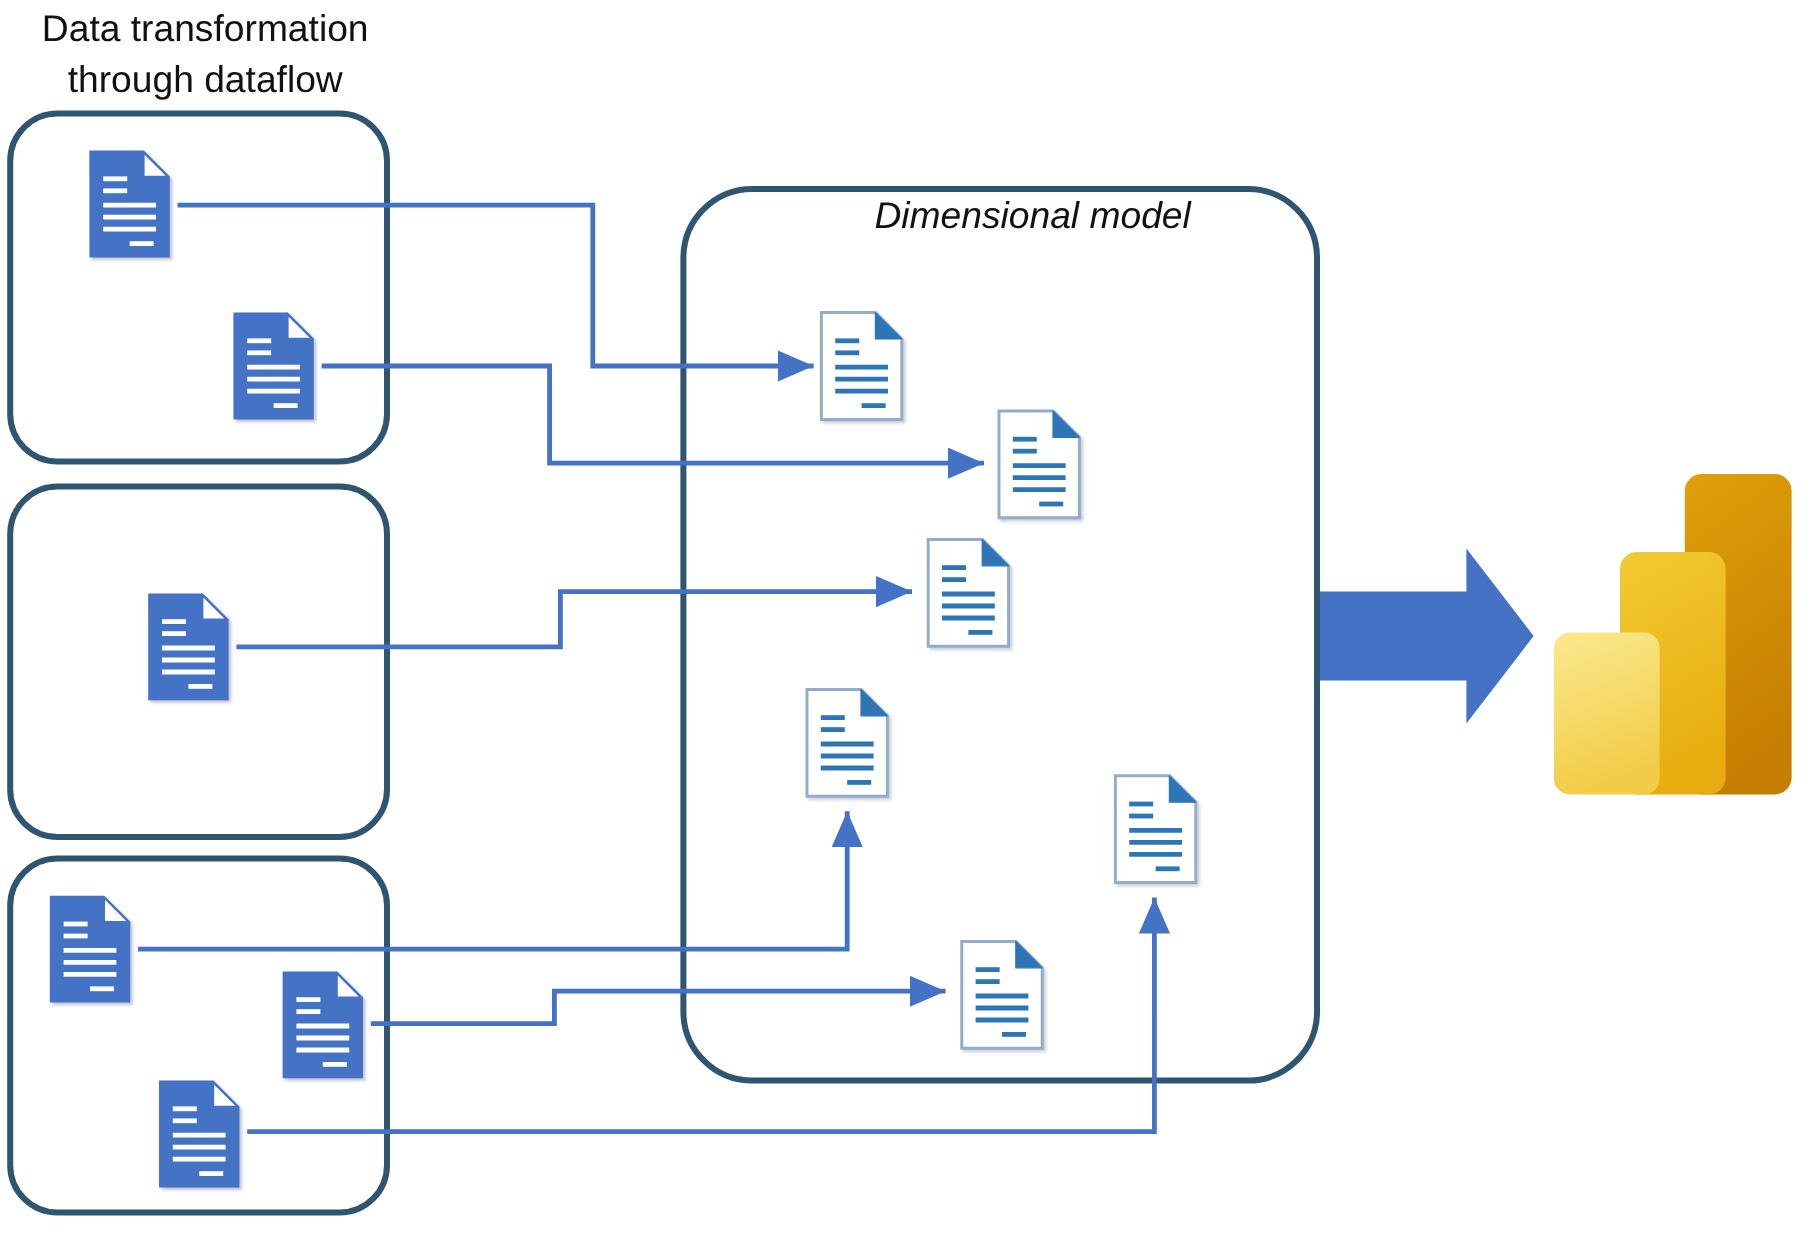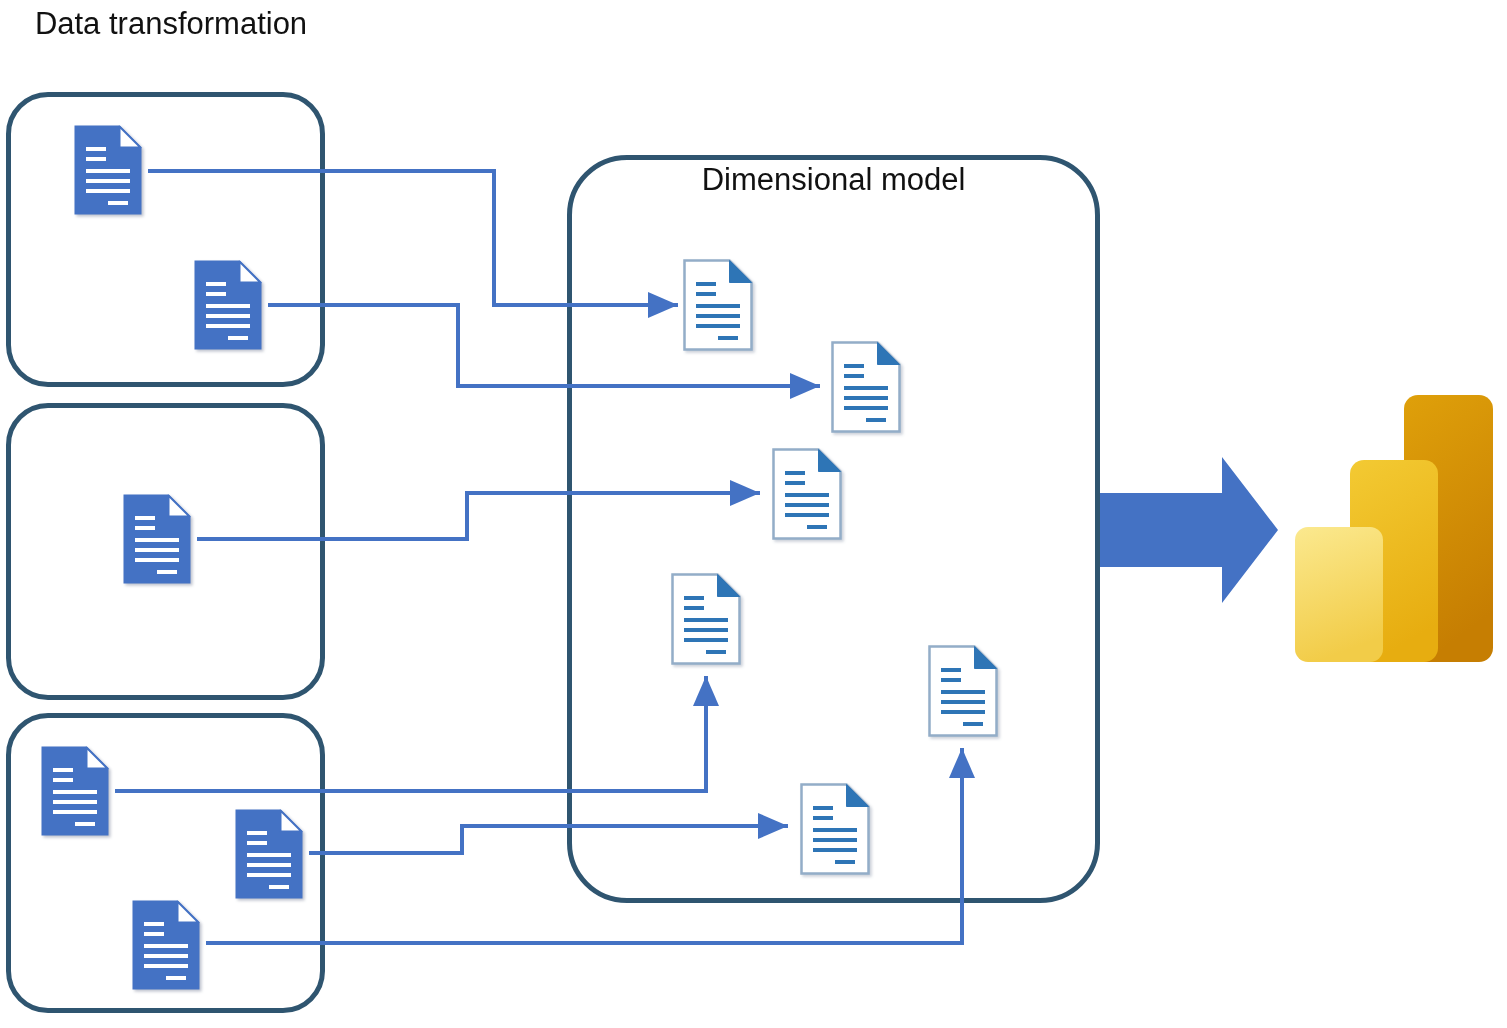--- a/index.html
+++ b/index.html
@@ -6,21 +6,21 @@
   #canvas {
     position:relative; width:1507px; height:1028px; background:#fff;
     font-family:"Liberation Sans", sans-serif; overflow:hidden;
   }
   .title {
     position:absolute; text-align:center; color:var(--text,#111);
     font-size:31px; line-height:43px; white-space:nowrap;
   }
   .title span { display:block; }
   #left-title { left:6px; top:2px; width:330px;text-align:center; }
-  #lake-title { left:567px; top:158px; width:533px; }
+  #lake-title { left:594px; top:158px; width:533px;font-style:italic; }
   .groupbox {
     position:absolute; box-sizing:border-box;
     border:5.5px solid var(--box_border,#2F5570);
     border-radius:42px; background:transparent;
   }
   #box1 { left:6px;  top:92px;  width:319px; height:295px; }
   #box2 { left:6px;  top:403px; width:319px; height:297px; }
   #box3 { left:6px;  top:713px; width:319px; height:300px; }
   #lakebox { left:567px; top:155px; width:533px; height:748px; border-radius:60px; }
   .doc { position:absolute; width:70px; height:92px; }
@@ -39,20 +39,21 @@
   .bigarrow { fill:var(--big_arrow,#4472C4); }
   #pbi { position:absolute; left:1290px; top:390px; width:210px; height:280px; }
 </style>
 </head>
 <body>
 
 <div id="canvas">
 
   <div class="title" id="left-title">
     <span>Data transformation</span>
+    <span>through dataflow</span>
   </div>
 
   <div class="groupbox" id="box1"></div>
   <div class="groupbox" id="box2"></div>
   <div class="groupbox" id="box3"></div>
 
   <div class="groupbox" id="lakebox"></div>
   <div class="title" id="lake-title">
     <span>Dimensional model</span>
   </div>

